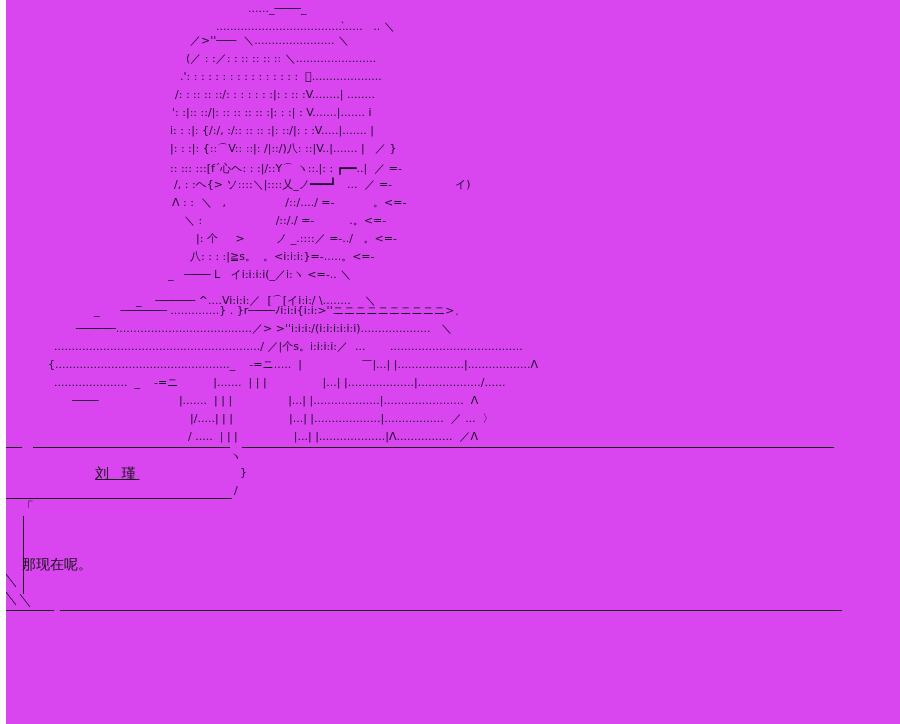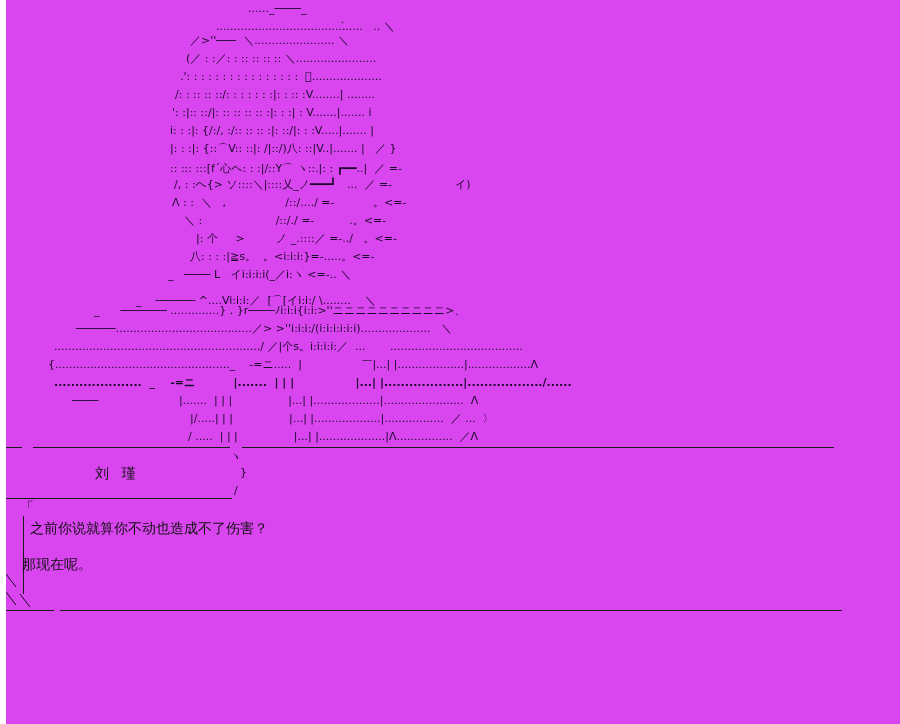--- a/index.html
+++ b/index.html
@@ -69,41 +69,40 @@
       <div class="aa" style="left: 166px; top: 194px;">Λ : :  ＼   ,                 /::/..../ =-           。&lt;=-</div>
       <div class="aa" style="left: 178px; top: 212px;">＼ :                     /::/./ =-          .。&lt;=-</div>
       <div class="aa" style="left: 190px; top: 230px; text-align: right;">|: 个     &gt;         ノ _.::::／ =-../   。&lt;=-</div>
       <div class="aa" style="left: 184px; top: 248px; text-align: center;">八: : : :|≧s。  。&lt;i:i:i:}=-.....。&lt;=-</div>
       <div class="aa" style="left: 162px; top: 266px;">_   ──── L   イi:i:i:i(_／i:ヽ &lt;=-.. ＼</div>
       <div class="aa" style="left: 130px; top: 284px; margin-top: 8px;">_    ────── ^....Vi:i:i:／  [⌒[イi:i:/ \........    ＼</div>
       <div class="aa" style="left: 88px; top: 302px;">_      ─────── ..............} . }r────ﾉi:i:i{i:i:&gt;''ニニニニニニニニニニ&gt;、</div>
       <div class="aa" style="left: 70px; top: 320px;">──────.......................................／&gt; &gt;''i:i:i:/(i:i:i:i:i:i)....................   ＼</div>
       <div class="aa" style="left: 48px; top: 338px;">.........................................................../ ／|个s。i:i:i:i:／  ...       ......................................</div>
       <div class="aa" style="left: 42px; top: 356px;">{.................................................._    -=ニ.....  |                 ￣|...| |...................|..................Λ</div>
-      <div class="aa" style="left: 48px; top: 374px; font-weight: bold;">.....................  _    -=ニ          |.......  | | |                |...| |...................|................../......</div>
+      <div class="aa" style="left: 48px; top: 374px;">.....................  _    -=ニ          |.......  | | |                |...| |...................|................../......</div>
       <div class="aa" style="left: 66px; top: 392px;">────                       |.......  | | |                |...| |...................|.......................  Λ</div>
       <div class="aa" style="left: 184px; top: 410px;">|/.....| | |                |...| |...................|.................  ／ ...  〉</div>
       <div class="aa" style="left: 182px; top: 428px;">/ .....  | | |                |...| |...................|Λ................  ／Λ</div>
     </div>
 
   <div class="hline" style="left:0px; top:447px; width:16px;"></div>
   <div class="hline" style="left:27px; top:447px; width:197px;"></div>
   <div class="hline" style="left:236px; top:447px; width:592px;"></div>
 
   <div class="aa" style="left:224px; top:448px;">ヽ</div>
   <div class="aa" style="left:234px; top:464px;">}</div>
   <div class="aa" style="left:228px; top:482px;">/</div>
 
-  <div class="name" style="left:89px; top:465px;">刘 瑾</div>
+  <div class="name" style="left:89px; top:465px;text-decoration:underline;">刘 瑾</div>
 
   <div class="hline" style="left:0px; top:498px; width:226px;"></div>
 
   <div class="dlg" style="left:14px; top:498px;">「</div>
   <div class="hline" style="left:17px; top:516px; width:1px; height:78px;"></div>
-  <div class="dlg" style="left:24px; top:519px;">之前你说就算你不动也造成不了伤害？</div>
   <div class="dlg" style="left:16px; top:555px;">那现在呢。</div>
 
   <svg style="position:absolute; left:0px; top:570px;" width="40" height="40">
     <line x1="0" y1="4" x2="10" y2="17" stroke="#1a0a2a" stroke-width="1"></line>
     <line x1="0" y1="22" x2="10" y2="35" stroke="#1a0a2a" stroke-width="1"></line>
     <line x1="14" y1="24" x2="24" y2="37" stroke="#1a0a2a" stroke-width="1"></line>
   </svg>
 
   <div class="hline" style="left:0px; top:610px; width:48px;"></div>
   <div class="hline" style="left:54px; top:610px; width:782px;"></div>

